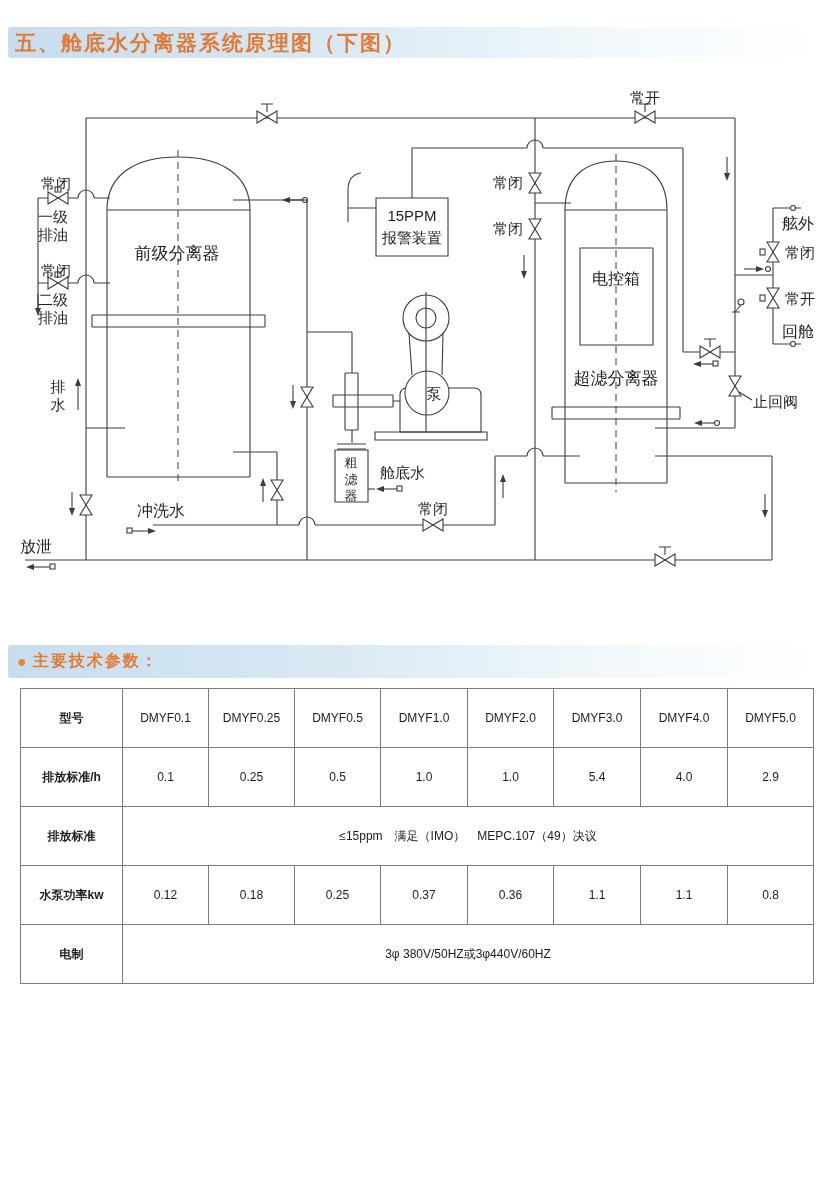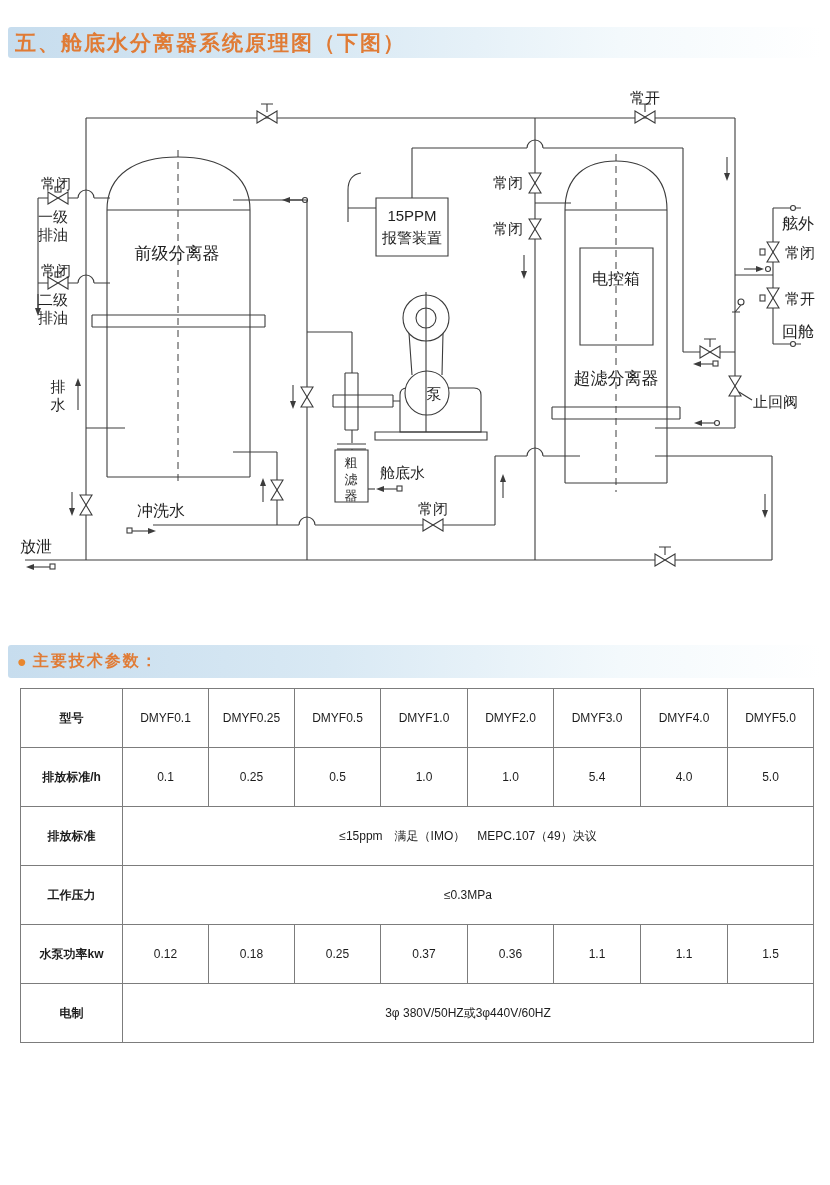--- a/index.html
+++ b/index.html
@@ -236,39 +236,35 @@
       </tr>
       <tr>
         <td class="rlabel">排放标准/h</td>
         <td>0.1</td>
         <td>0.25</td>
         <td>0.5</td>
         <td>1.0</td>
         <td>1.0</td>
         <td>5.4</td>
         <td>4.0</td>
-        <td>5.0</td>
+        <td>2.9</td>
       </tr>
       <tr>
         <td class="rlabel">排放标准</td>
         <td colspan="8">≤15ppm　满足（IMO）　MEPC.107（49）决议</td>
-      </tr>
-      <tr>
-        <td class="rlabel">工作压力</td>
-        <td colspan="8">≤0.3MPa</td>
       </tr>
       <tr>
         <td class="rlabel">水泵功率kw</td>
         <td>0.12</td>
         <td>0.18</td>
         <td>0.25</td>
         <td>0.37</td>
         <td>0.36</td>
         <td>1.1</td>
         <td>1.1</td>
-        <td>1.5</td>
+        <td>0.8</td>
       </tr>
       <tr>
         <td class="rlabel">电制</td>
         <td colspan="8">3φ 380V/50HZ或3φ440V/60HZ</td>
       </tr>
     </tbody>
 </table>
 
 </body></html>

